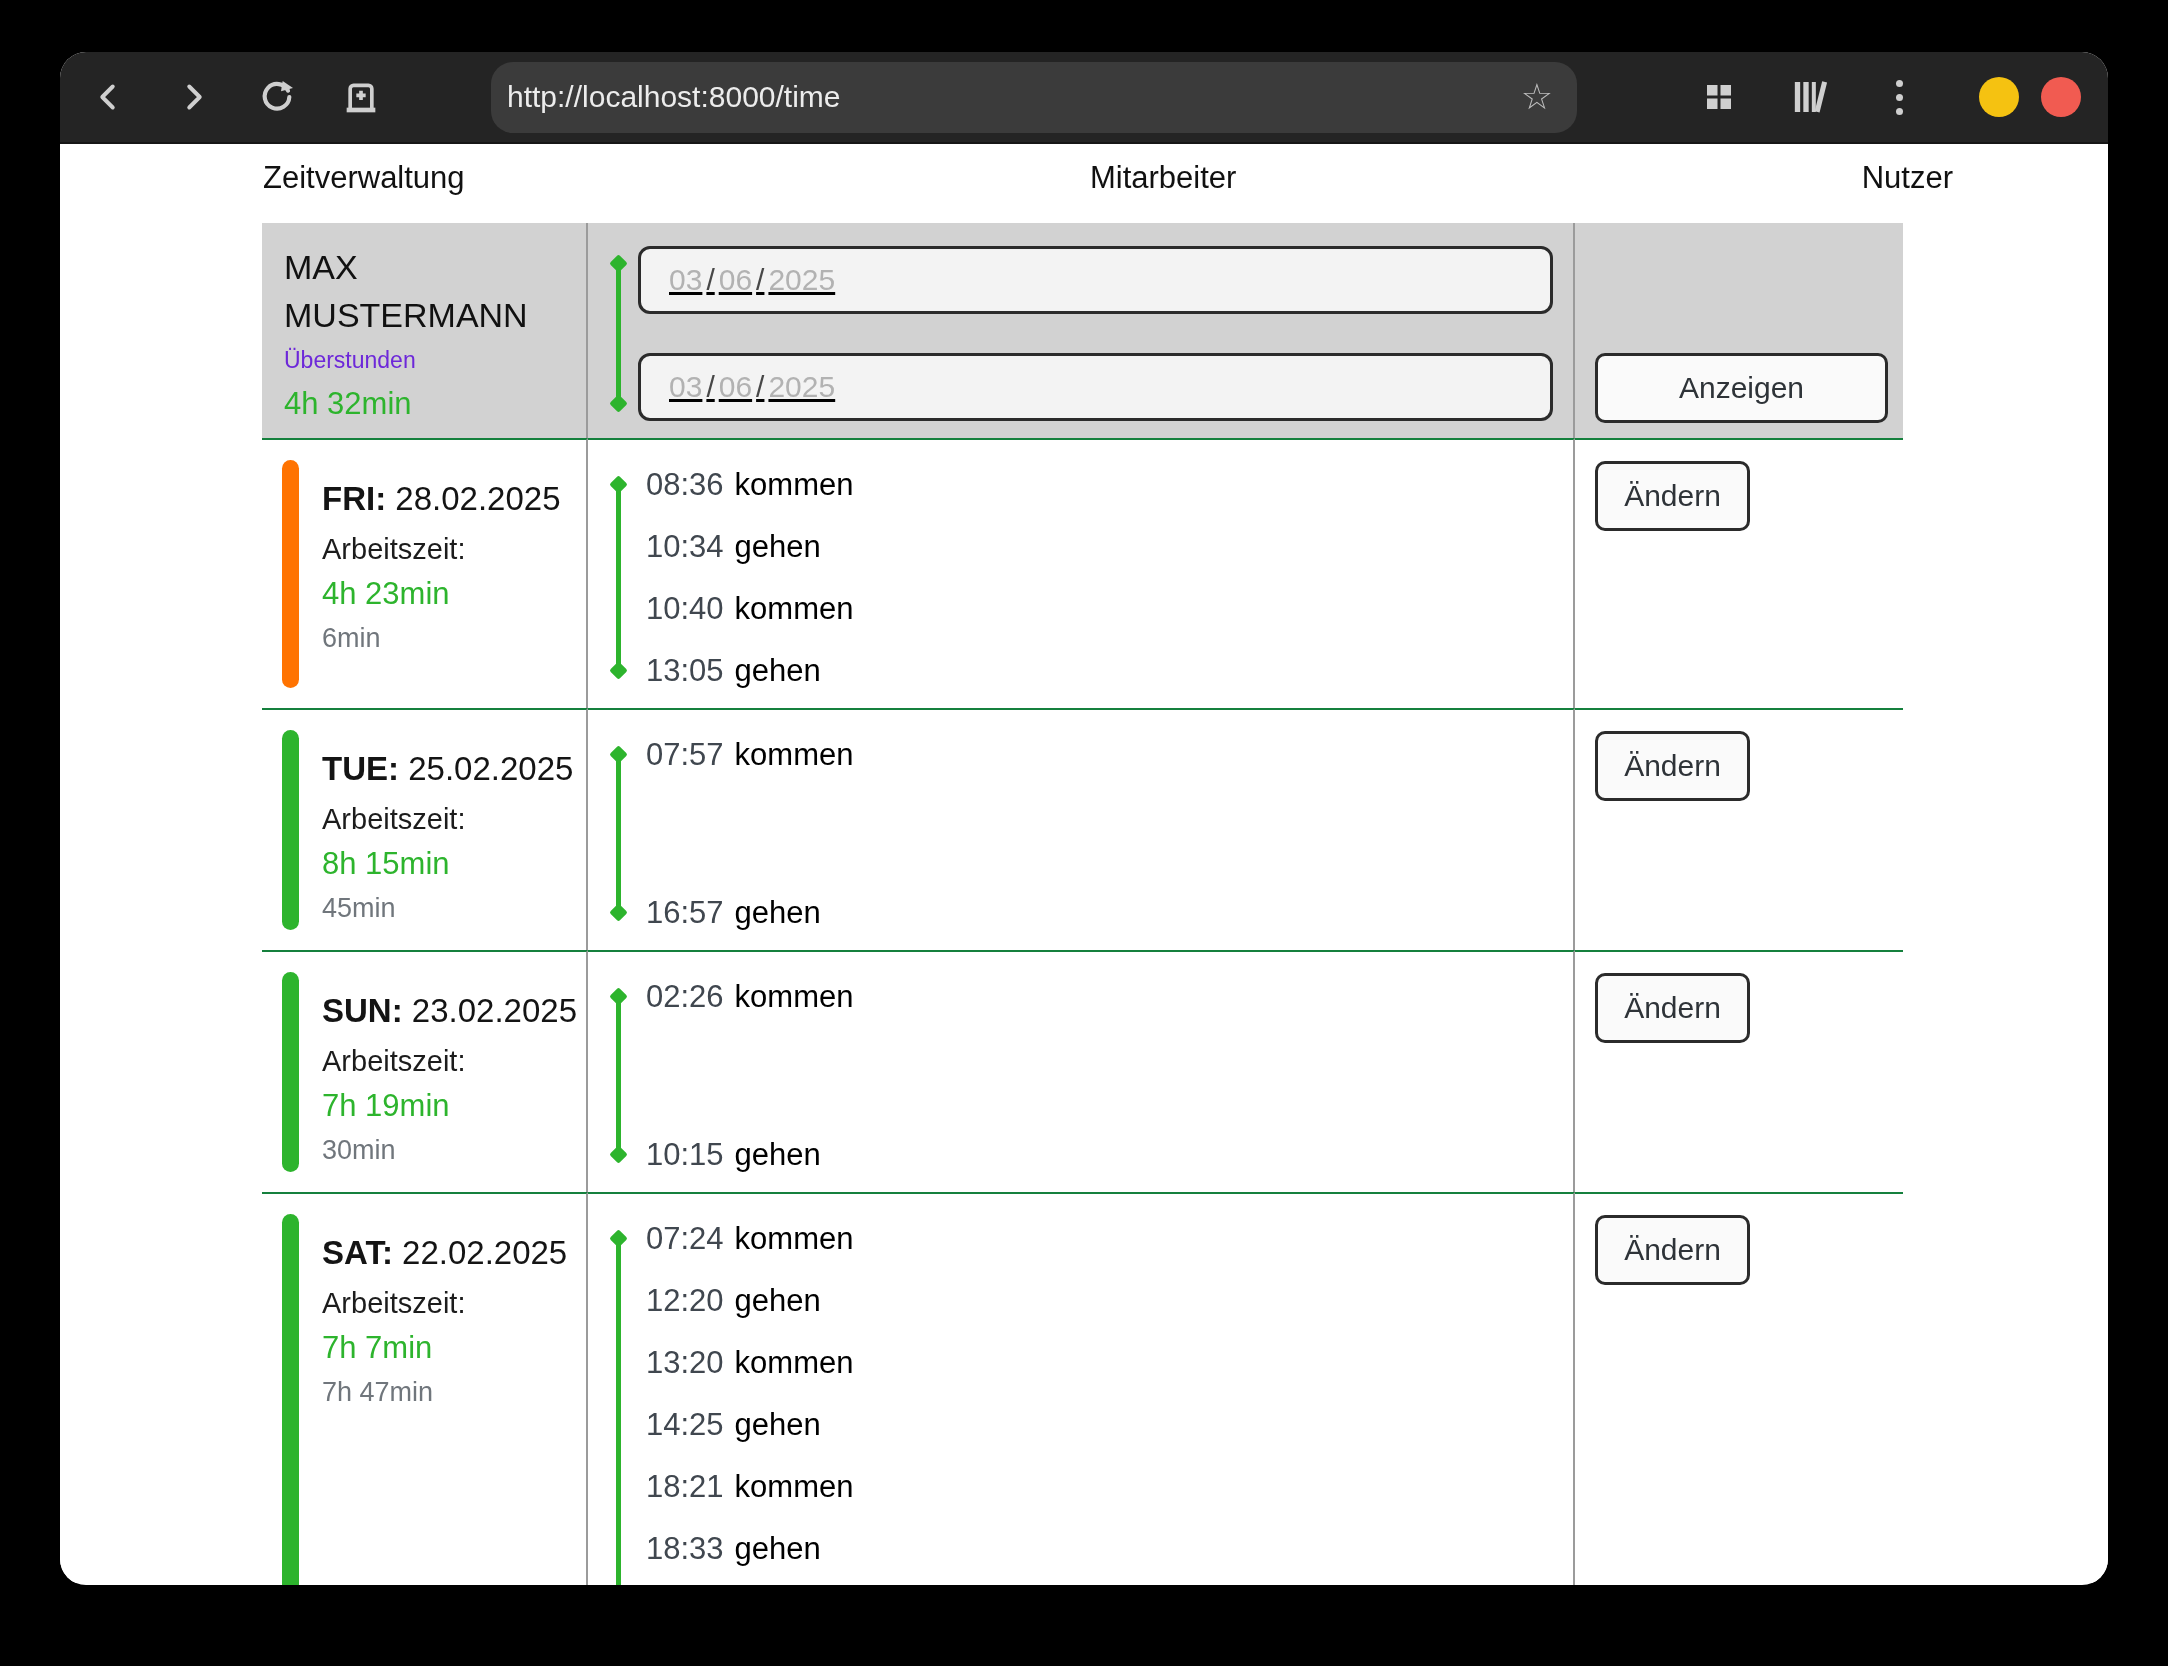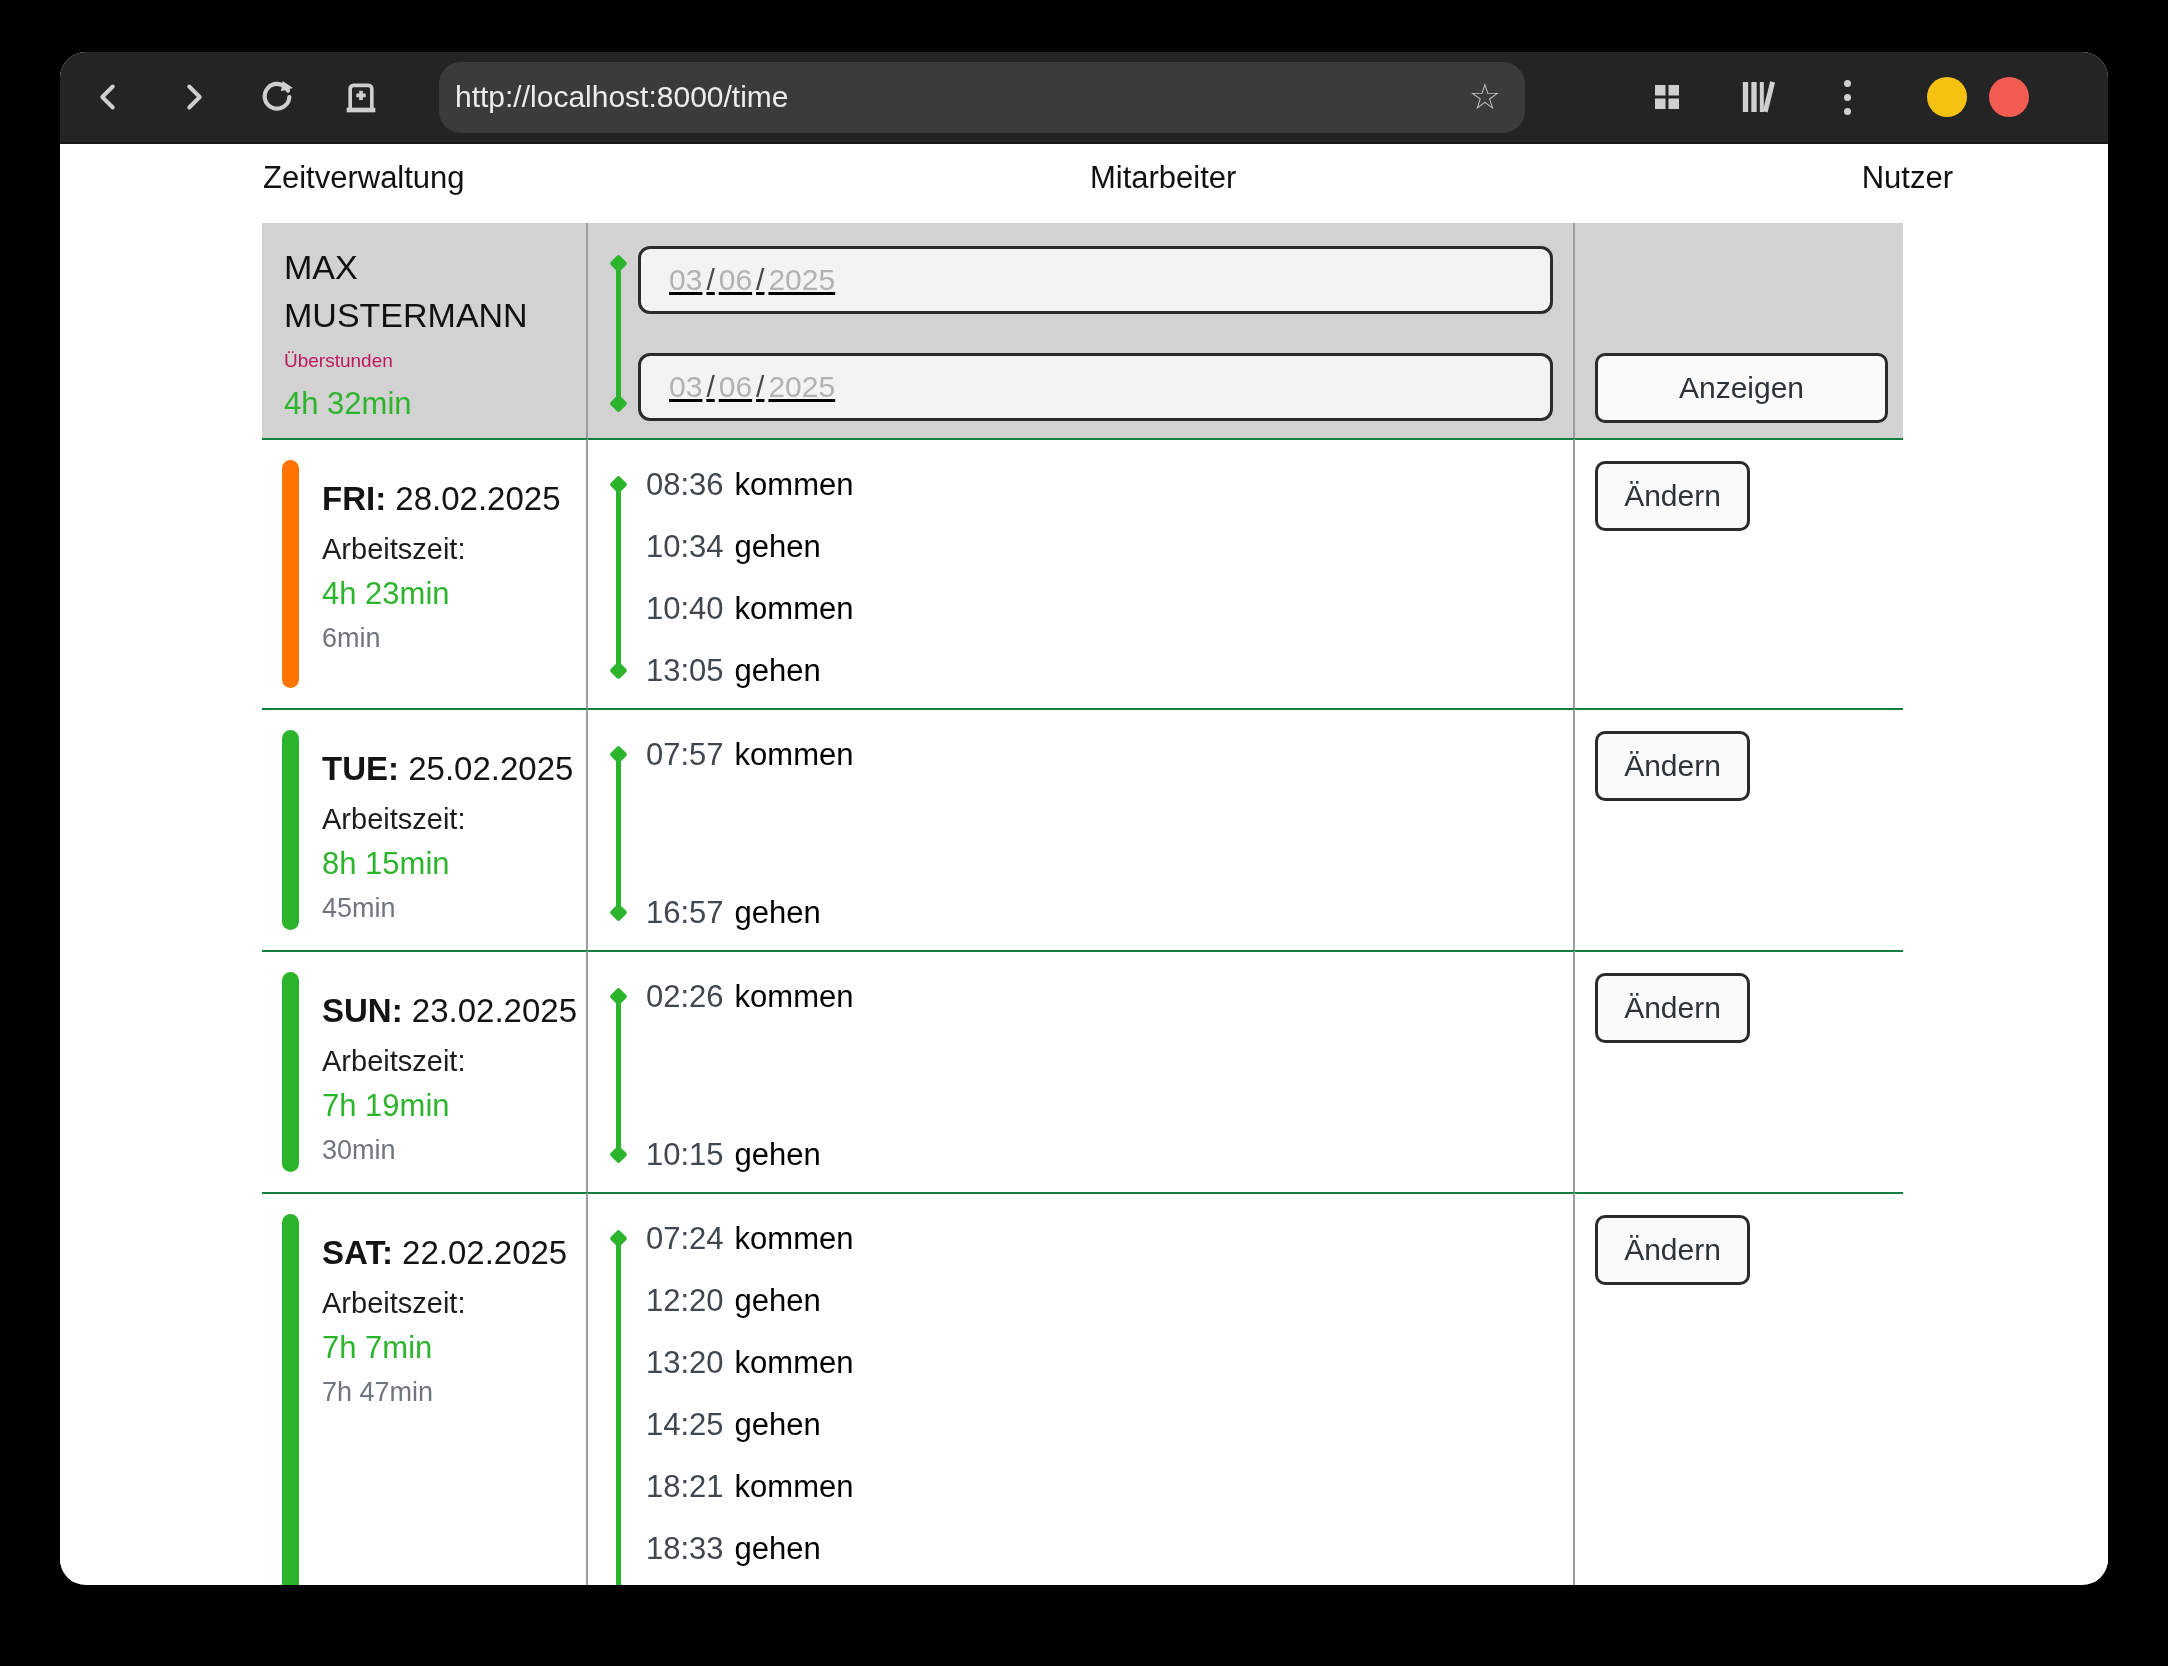--- a/index.html
+++ b/index.html
@@ -18,21 +18,21 @@
   
   .toolbar {
     height: 92px; background: #242424;
     display: flex; align-items: center;
     padding-left: 27px;
     border-bottom: 2px solid #161616;
   }
   .tb-left { display: flex; align-items: center; column-gap: 40px; }
   .tb-btn { width: 44px; height: 56px; display: flex; align-items: center; justify-content: center; cursor: pointer; background: none; border: none; }
   .url-bar {
-    margin-left: 56px; width: 1086px; height: 71px;
+    margin-left: 108px; width: 1086px; height: 71px;
     background: #3b3b3b; border-radius: 22px;
     display: flex; align-items: center;
     padding: 0 24px 0 16px;
   }
   .url-text { color: #ececec; font-size: 30px; flex: 1; white-space: nowrap; overflow: hidden; }
   .star { color: #bdbdbd; font-size: 36px; line-height: 1; background: none; border: none; cursor: pointer; }
   .tb-right { display: flex; align-items: center; column-gap: 46px; margin-left: 120px; }
   .win-controls { display: flex; align-items: center; column-gap: 22px; margin-left: 58px; }
   .circle { width: 40px; height: 40px; border-radius: 50%; border: none; cursor: pointer; }
   .circle.yellow { background: var(--ctl-yellow); }
@@ -50,21 +50,21 @@
   .table {
     position: absolute; left: 202px; top: 79px; width: 1641px;
     display: grid; grid-template-columns: 326px 987px 328px;
   }
   .cell { border-top: 2px solid #15803d; }
   .cell.cr { border-right: 2px solid #9b9b9b; }
   .hdr { background: #d2d2d2; border-top: none; }
   
   .hdr.h1 { padding: 20px 10px 12px 22px; }
   .h-name { font-size: 34px; font-weight: 400; line-height: 48px; color: #111; max-width: 272px; }
-  .h-ueber { font-size: 19px; line-height: 43px; color: #be185d; }
+  .h-ueber { font-size: 23px; line-height: 43px; color: #6d28d9; }
   .h-ot { font-size: 31px; line-height: 44px; color: var(--green); }
   .hdr.h2 { position: relative; padding: 23px 0 17px 50px; }
   .date-input {
     width: 915px; height: 68px;
     background: #f3f3f3; border: 3px solid #2b2b2b; border-radius: 12px;
     display: flex; align-items: center; padding-left: 28px;
     font-size: 30px; cursor: text; text-decoration: underline;
   }
   .date-input + .date-input { margin-top: 39px; }
   .ph-d { color: #b2b2b2; }

